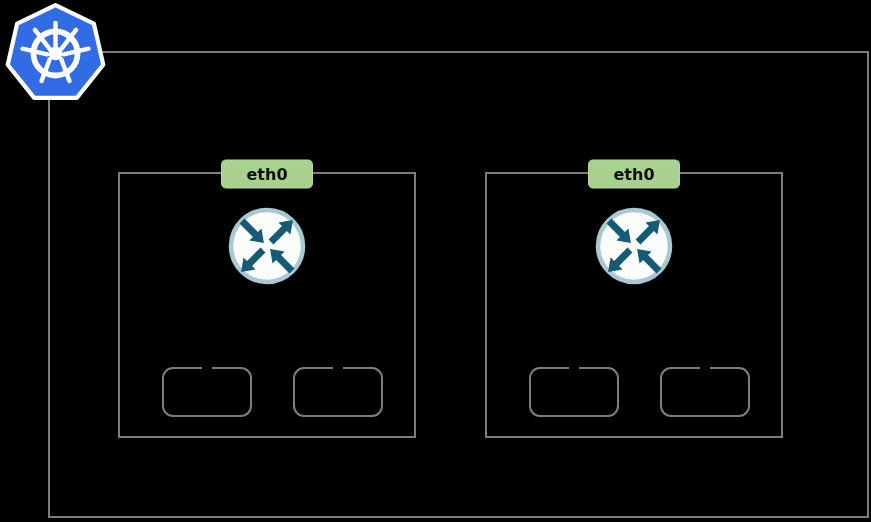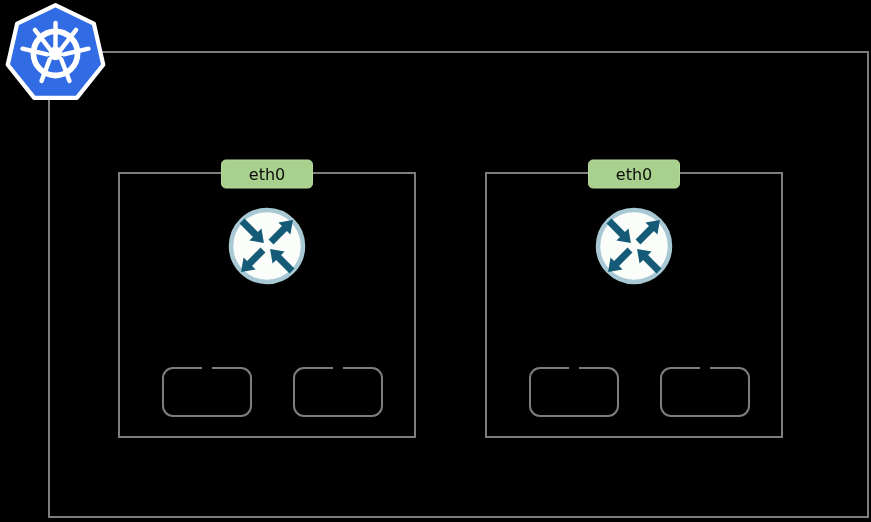--- a/index.html
+++ b/index.html
@@ -44,21 +44,21 @@
   .eth-label {
     position: absolute;
     top: 0; left: 50%;
     transform: translate(-50%, -50%);
     width: 92px; height: 29px;
     box-sizing: border-box;
     background: #a9d18e;
     border: 1px solid #b7d9a0;
     border-radius: 5px;
     color: #0c0c0c;
-    font-weight: normal;
+    font-weight: bold;
     font-size: 16px;
     line-height: 27px;
     text-align: center;
     z-index: 2;
   }
 
   
   .router-icon {
     position: absolute;
     top: 32px; left: 50%;

